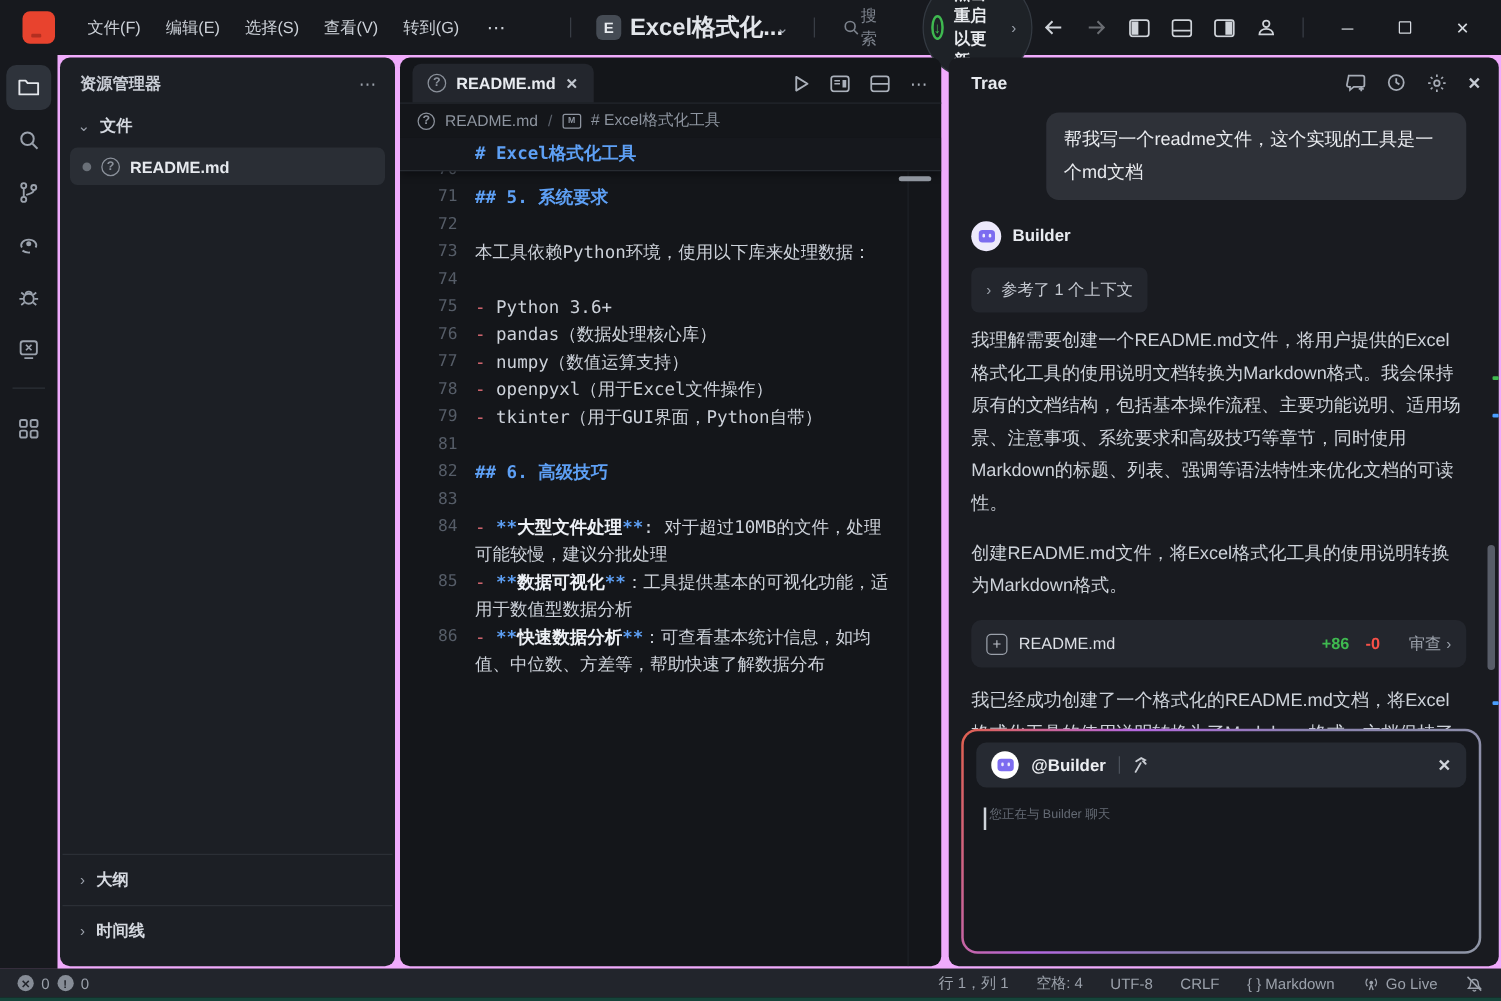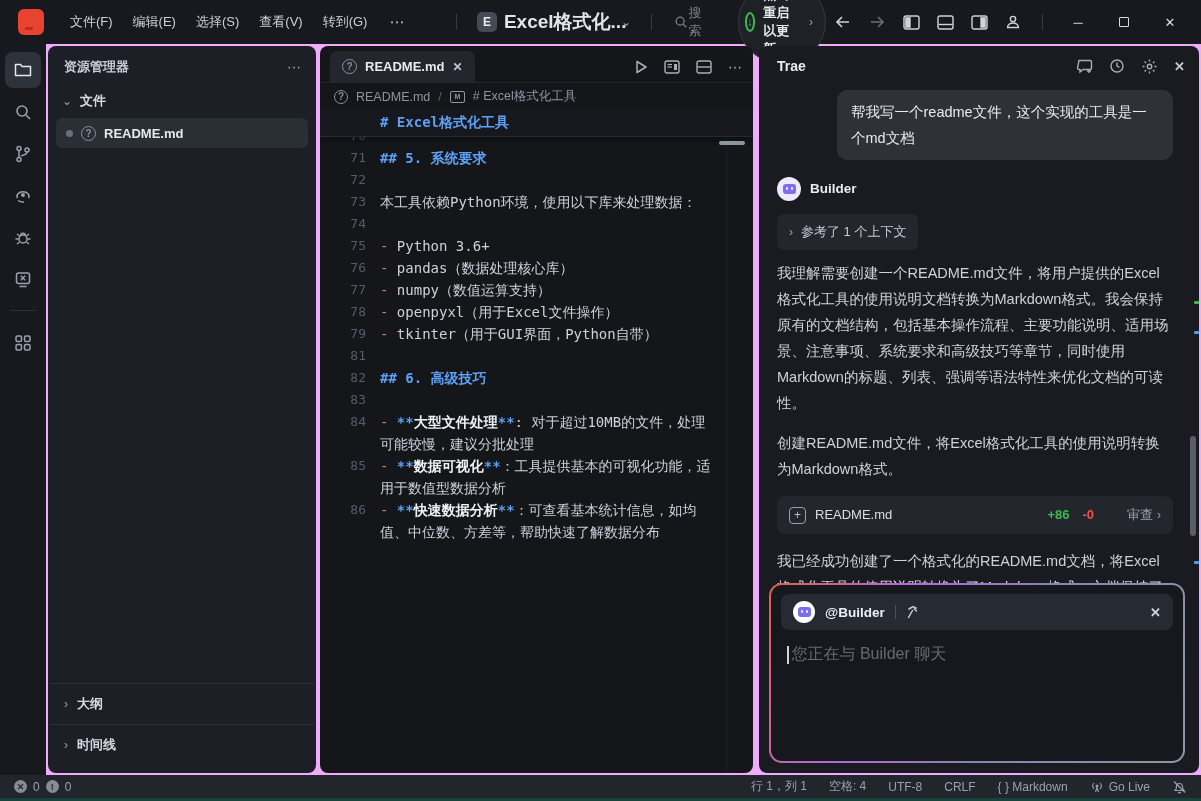--- a/index.html
+++ b/index.html
@@ -89,39 +89,39 @@
   .bot-face::before, .bot-face::after { content:""; position:absolute; top:3px; width:2px; height:3px; background:#edeafc; border-radius:1px;}
   .bot-face::before{ left:3px;} .bot-face::after{ right:3px;}
   .asst-name { font-size:13.5px; font-weight:700; color:#e8ebf0;}
   .ctx-chip { display:inline-flex; align-items:center; gap:8px; background:#23262d; border-radius:6px; padding:5px 12px; font-size:13px; color:#c6cad2; margin-bottom:10px;}
   .para { margin-bottom:14px; }
   .file-card { height:38px; background:#23262d; border-radius:8px; display:flex; align-items:center; gap:9px; padding:0 12px; margin:2px 0 14px 0;}
   .plus-box { width:17px; height:17px; border:1.4px solid #9aa0aa; border-radius:4px; color:#b9bec7; font-size:12px; display:flex; align-items:center; justify-content:center;}
   .file-card .fcname { font-size:13px; color:#dcdfe5; flex:1;}
   .added { color:#3fb950; font-size:13px; font-weight:600;}
   .removed { color:#f85149; font-size:13px; font-weight:600; margin-left:4px;}
-  .review { color:#9aa0aa; font-size:13px; margin-left:24px; display:flex; align-items:center; gap:4px;}
+  .review { color:#9aa0aa; font-size:13px; margin-left:14px; display:flex; align-items:center; gap:4px;}
   .bullets { margin-top:2px; }
   .bullet { display:flex; gap:10px; line-height:26px; margin-bottom:6px;}
   .bullet .dot{ color:#ced3da; }
   .chat-scrollbar { position:absolute; right:3px; top:390px; width:6px; height:100px; border-radius:3px; background:#585d68; }
   .speck { position:absolute; right:0px; width:5px; height:3px; border-radius:1px;}
 
   
   .input-card { position:absolute; left:10px; right:14px; bottom:10px; border-radius:13px; padding:2px;
      background:linear-gradient(115deg,#e0604e 0%,#b468e0 28%,#8a82b0 55%,#8f96a6 100%);}
   .ic-inner { background:#16181d; border-radius:11px; padding:9px 10px 10px 10px; height:176px; display:flex; flex-direction:column;}
   .ic-header { background:#262a32; border-radius:8px; height:36px; display:flex; align-items:center; gap:10px; padding:0 12px;}
   .ic-avatar { width:22px; height:22px; border-radius:50%; background:#ffffff; display:flex; align-items:center; justify-content:center;}
   .ic-name { font-size:13.5px; font-weight:700; color:#eceef2;}
   .ic-sep { width:1px; height:14px; background:#4a505a; }
   .ic-header .x { margin-left:auto; color:#d0d4db; font-size:13px; font-weight:700;}
   .ic-body { flex:1; padding:14px 6px 0 6px; display:flex; }
   .caret { width:1.5px; height:18px; background:#cfd4db; margin-right:3px; margin-top:2px;}
-  .placeholder { font-size:16px; color:#646a74; }
+  .placeholder { font-size:10px; color:#646a74; }
   .ic-footer { display:flex; align-items:center; gap:16px; padding:0 4px 2px 4px; color:#b7bcc5; font-size:13.5px;}
   .ic-tool { display:flex; align-items:center; gap:5px; }
   .model-pill { margin-left:auto; border:1px solid #3c424b; border-radius:8px; padding:4px 10px; display:flex; align-items:center; gap:7px; font-size:12.5px; color:#c9cdd5;}
   .alogo { font-weight:700; font-size:12.5px; color:#e4e7ec; letter-spacing:-1px;}
   .stop-btn { width:26px; height:26px; border-radius:50%; background:#f2f3f5; display:flex; align-items:center; justify-content:center;}
   .stop-sq { width:11px; height:11px; background:#14161a; border-radius:3px;}
 
   
   .statusbar { height:23px; background:#22252c; display:flex; align-items:center; padding:0 14px; font-size:12px; color:#9ba1ab;}
   .sb-left { display:flex; align-items:center; gap:6px;}

